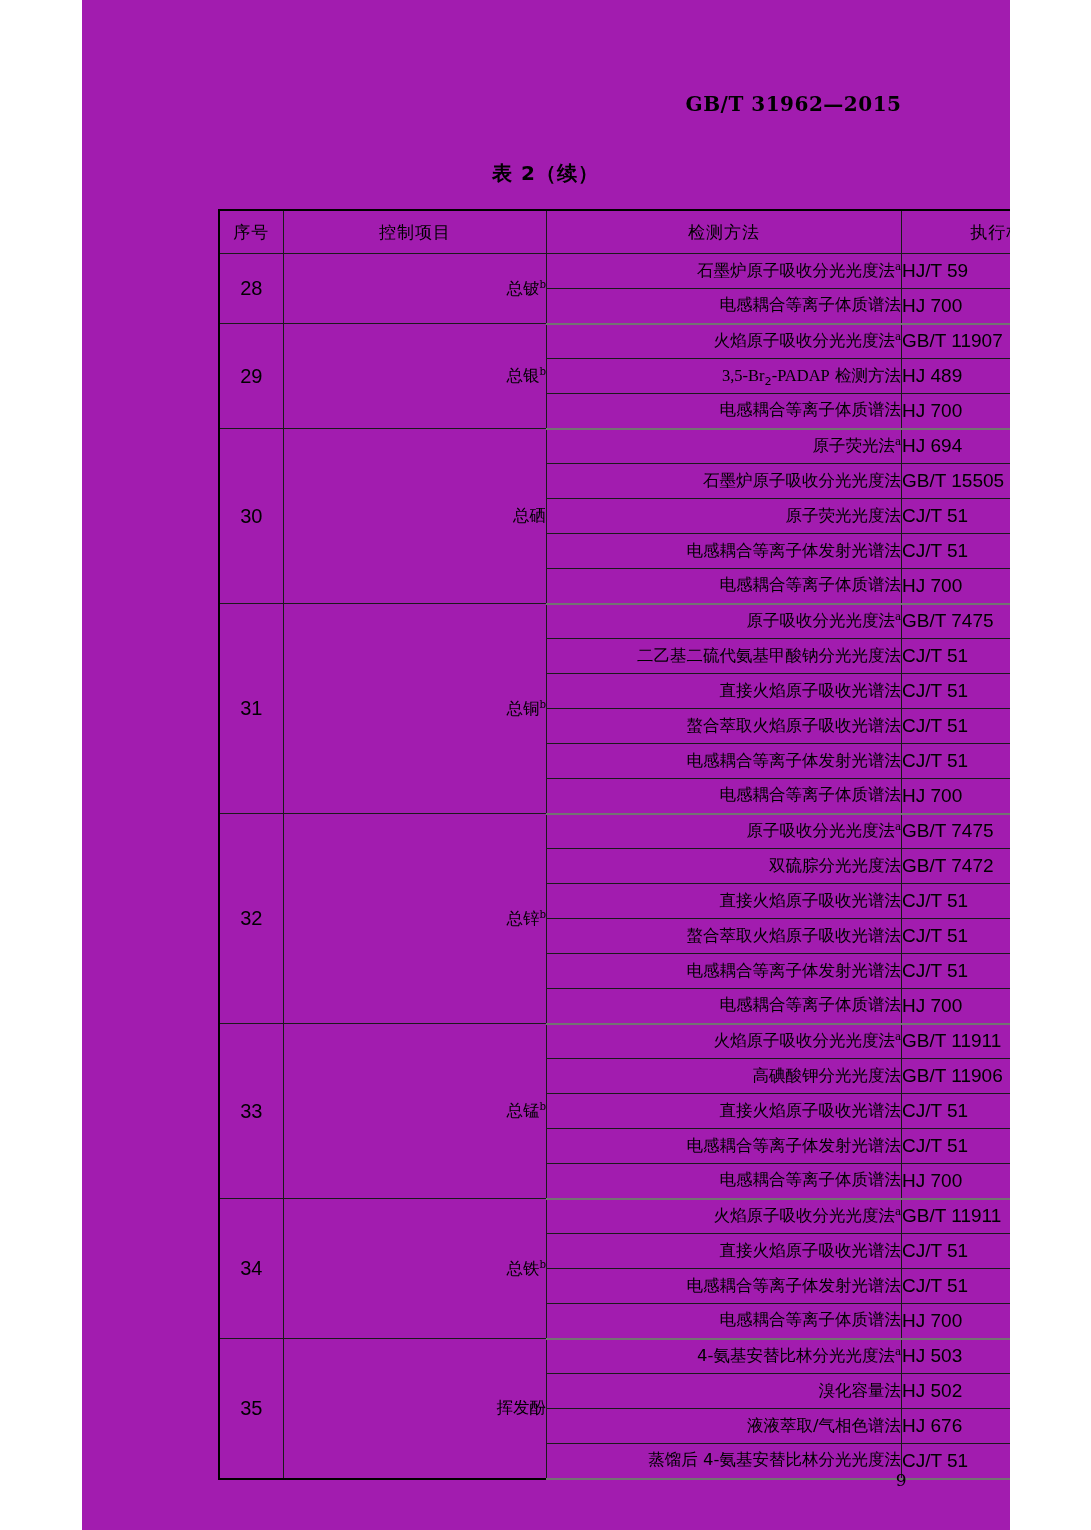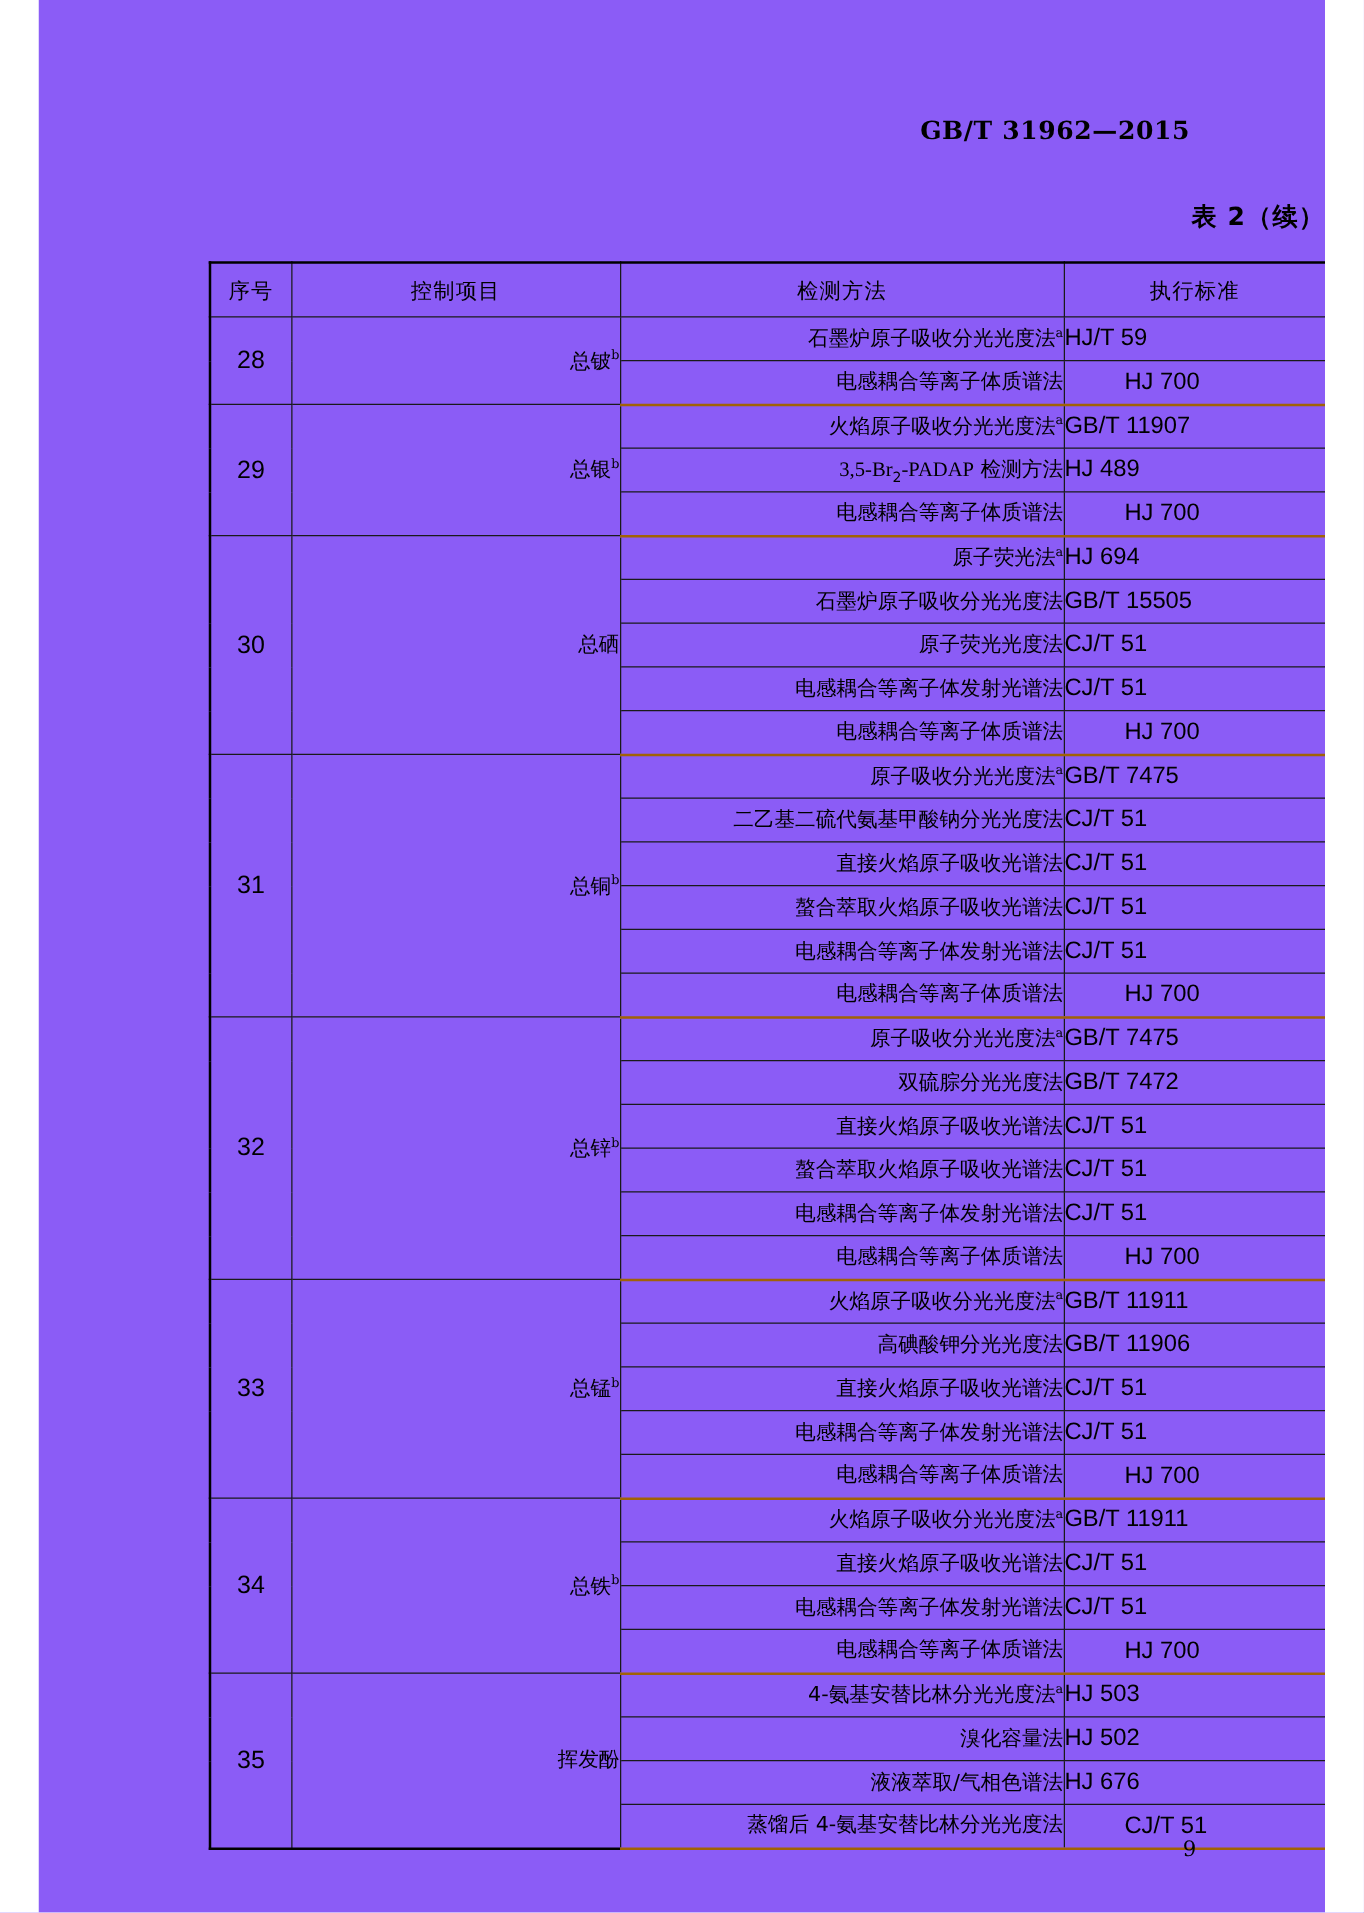--- a/index.html
+++ b/index.html
@@ -8,24 +8,24 @@
     padding: 0;
     background: #ffffff;
   }
   body {
     font-family: "DejaVu Serif", "Liberation Serif", serif;
     color: #000000;
     -webkit-font-smoothing: antialiased;
   }
   .page {
     position: relative;
-    width: 1029px;
+    width: 928px;
     height: 1530px;
     margin: 0 auto;
-    background: #8b5cf6;
+    background: #a21caf;
     overflow: hidden;
     box-sizing: border-box;
   }
 
   
   .page-header {
     position: absolute;
     top: 92px;
     right: 108px;
     font-family: "DejaVu Serif", "Liberation Serif", serif;
@@ -34,21 +34,21 @@
     letter-spacing: 0.5px;
     white-space: nowrap;
   }
 
   
   .table-caption {
     position: absolute;
     top: 160px;
     left: 0;
     width: 100%;
-    text-align: right;
+    text-align: center;
     font-family: "DejaVu Sans", "Liberation Sans", sans-serif;
     font-weight: bold;
     font-size: 20px;
     letter-spacing: 1px;
   }
 
   
   .table-wrap {
     position: absolute;
     top: 209px;
@@ -112,21 +112,21 @@
     line-height: 1.25;
   }
   td.std-cell {
     text-align: left;
     padding-left: 13px;
     font-family: Liberation Sans, sans-serif;
     font-size: 19px;
   }
 
   
-  tr.group-end > td { border-bottom: 2px solid #a16207; padding-left: 48px; }
+  tr.group-end > td { border-bottom: 2px solid #737373; }
 
   tr.data-row { height: 35px; }
 
   sup.mark {
     font-size: 0.62em;
     vertical-align: super;
     line-height: 0;
     font-family: "DejaVu Serif", "Liberation Serif", serif;
   }
   sub.mark {

